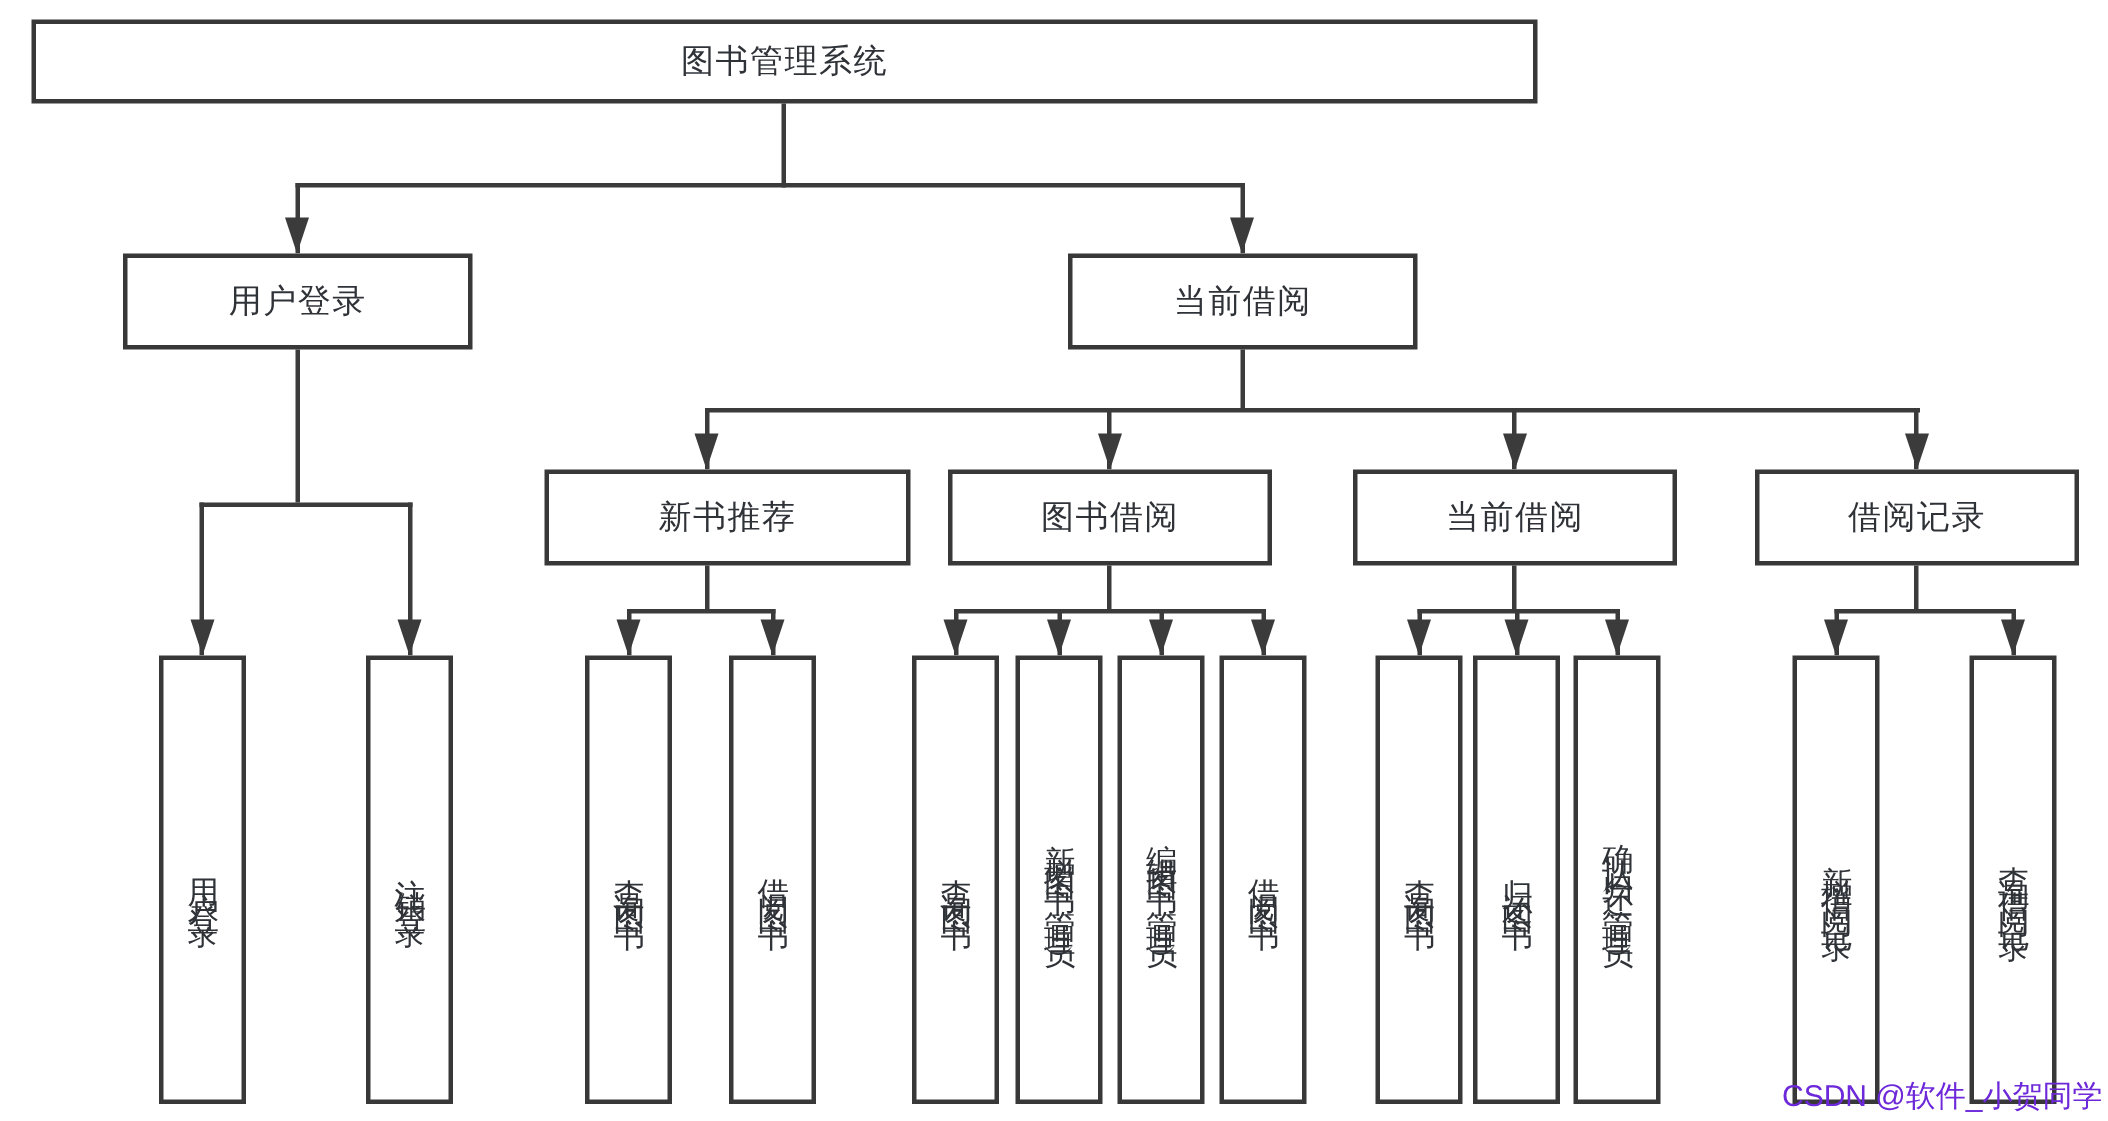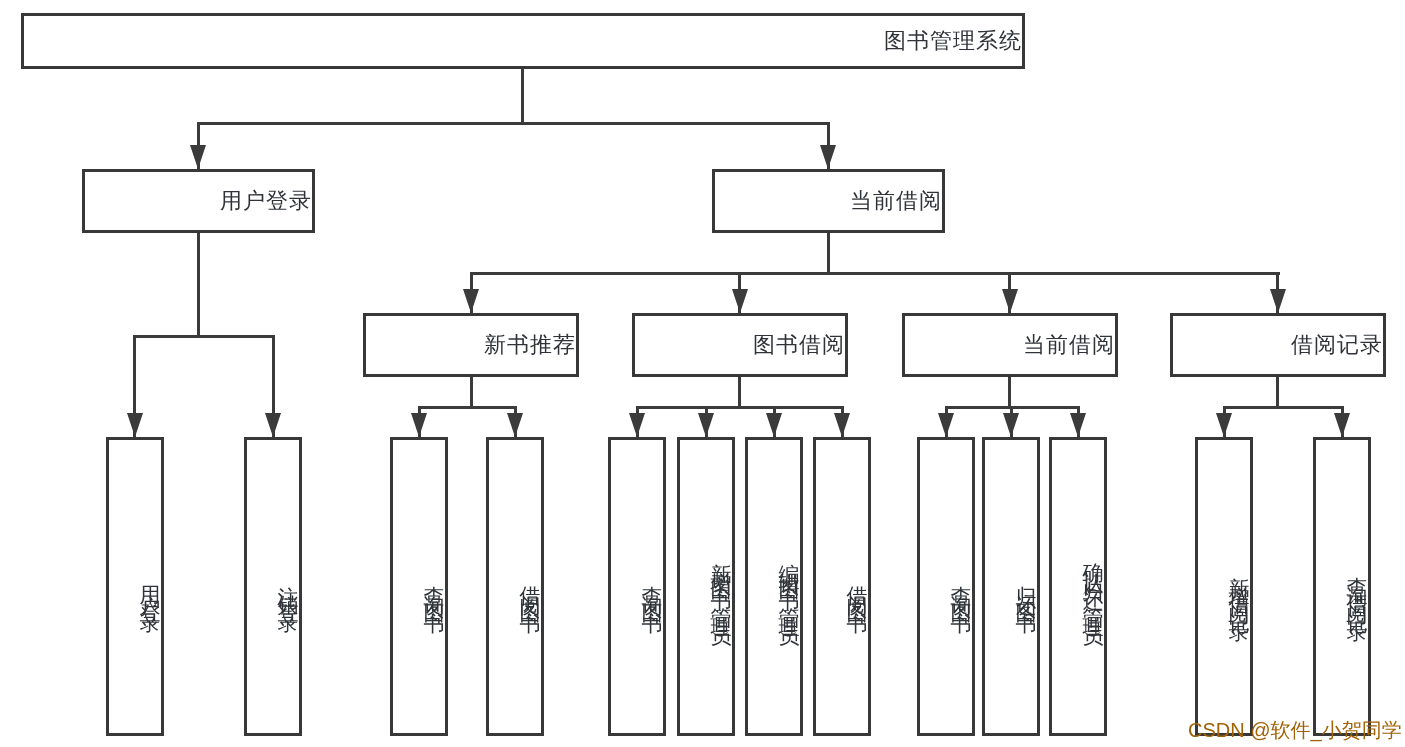--- a/index.html
+++ b/index.html
@@ -9,21 +9,21 @@
     background:#ffffff;
     font-family:"Liberation Sans", sans-serif;
     overflow:hidden;
   }
   
   .box{
     position:absolute;
     box-sizing:border-box;
     border:3px solid #383838;
     background:#ffffff;
-    display:flex;align-items:center;justify-content:flex-end;
+    display:flex;align-items:center;justify-content:center;
     color:#2f3338;
   }
   .hbox{font-size:22px;letter-spacing:1px;}
   .leaf{font-size:21px;}
   .leaf span{
     writing-mode:vertical-rl;
     letter-spacing:9px;
     line-height:1;
     color:#2f3338;
   }
@@ -34,21 +34,21 @@
   .arr{
     position:absolute;width:0;height:0;
     border-left:8px solid transparent;
     border-right:8px solid transparent;
     border-top:24px solid #3b3b3b;
   }
   .watermark{
     position:absolute;
     left:1188px;top:717px;
     font-size:20px;
-    color:#a16207;
+    color:#6d28d9;
     white-space:nowrap;
     z-index:5;
   }
 </style>
 </head>
 <body>
 
 <div class="canvas">
 
   <div class="box hbox" style="left:21px;top:13px;width:1004px;height:56px;">
@@ -80,21 +80,21 @@
   <div class="hl" style="left:470px;top:272px;width:810px;"></div>
   <div class="vl" style="left:470px;top:272px;height:41px;"></div>
   <div class="vl" style="left:738px;top:272px;height:41px;"></div>
   <div class="vl" style="left:1008px;top:272px;height:41px;"></div>
   <div class="vl" style="left:1276px;top:272px;height:41px;"></div>
   <div class="arr" style="left:463px;top:289px;"></div>
   <div class="arr" style="left:732px;top:289px;"></div>
   <div class="arr" style="left:1002px;top:289px;"></div>
   <div class="arr" style="left:1270px;top:289px;"></div>
 
-  <div class="box hbox" style="left:363px;top:313px;width:216px;height:64px;">
+  <div class="box hbox" style="left:363px;top:313px;width:244px;height:64px;">
     <span>新书推荐</span>
   </div>
   <div class="box hbox" style="left:632px;top:313px;width:216px;height:64px;">
     <span>图书借阅</span>
   </div>
   <div class="box hbox" style="left:902px;top:313px;width:216px;height:64px;">
     <span>当前借阅</span>
   </div>
   <div class="box hbox" style="left:1170px;top:313px;width:216px;height:64px;">
     <span>借阅记录</span>

